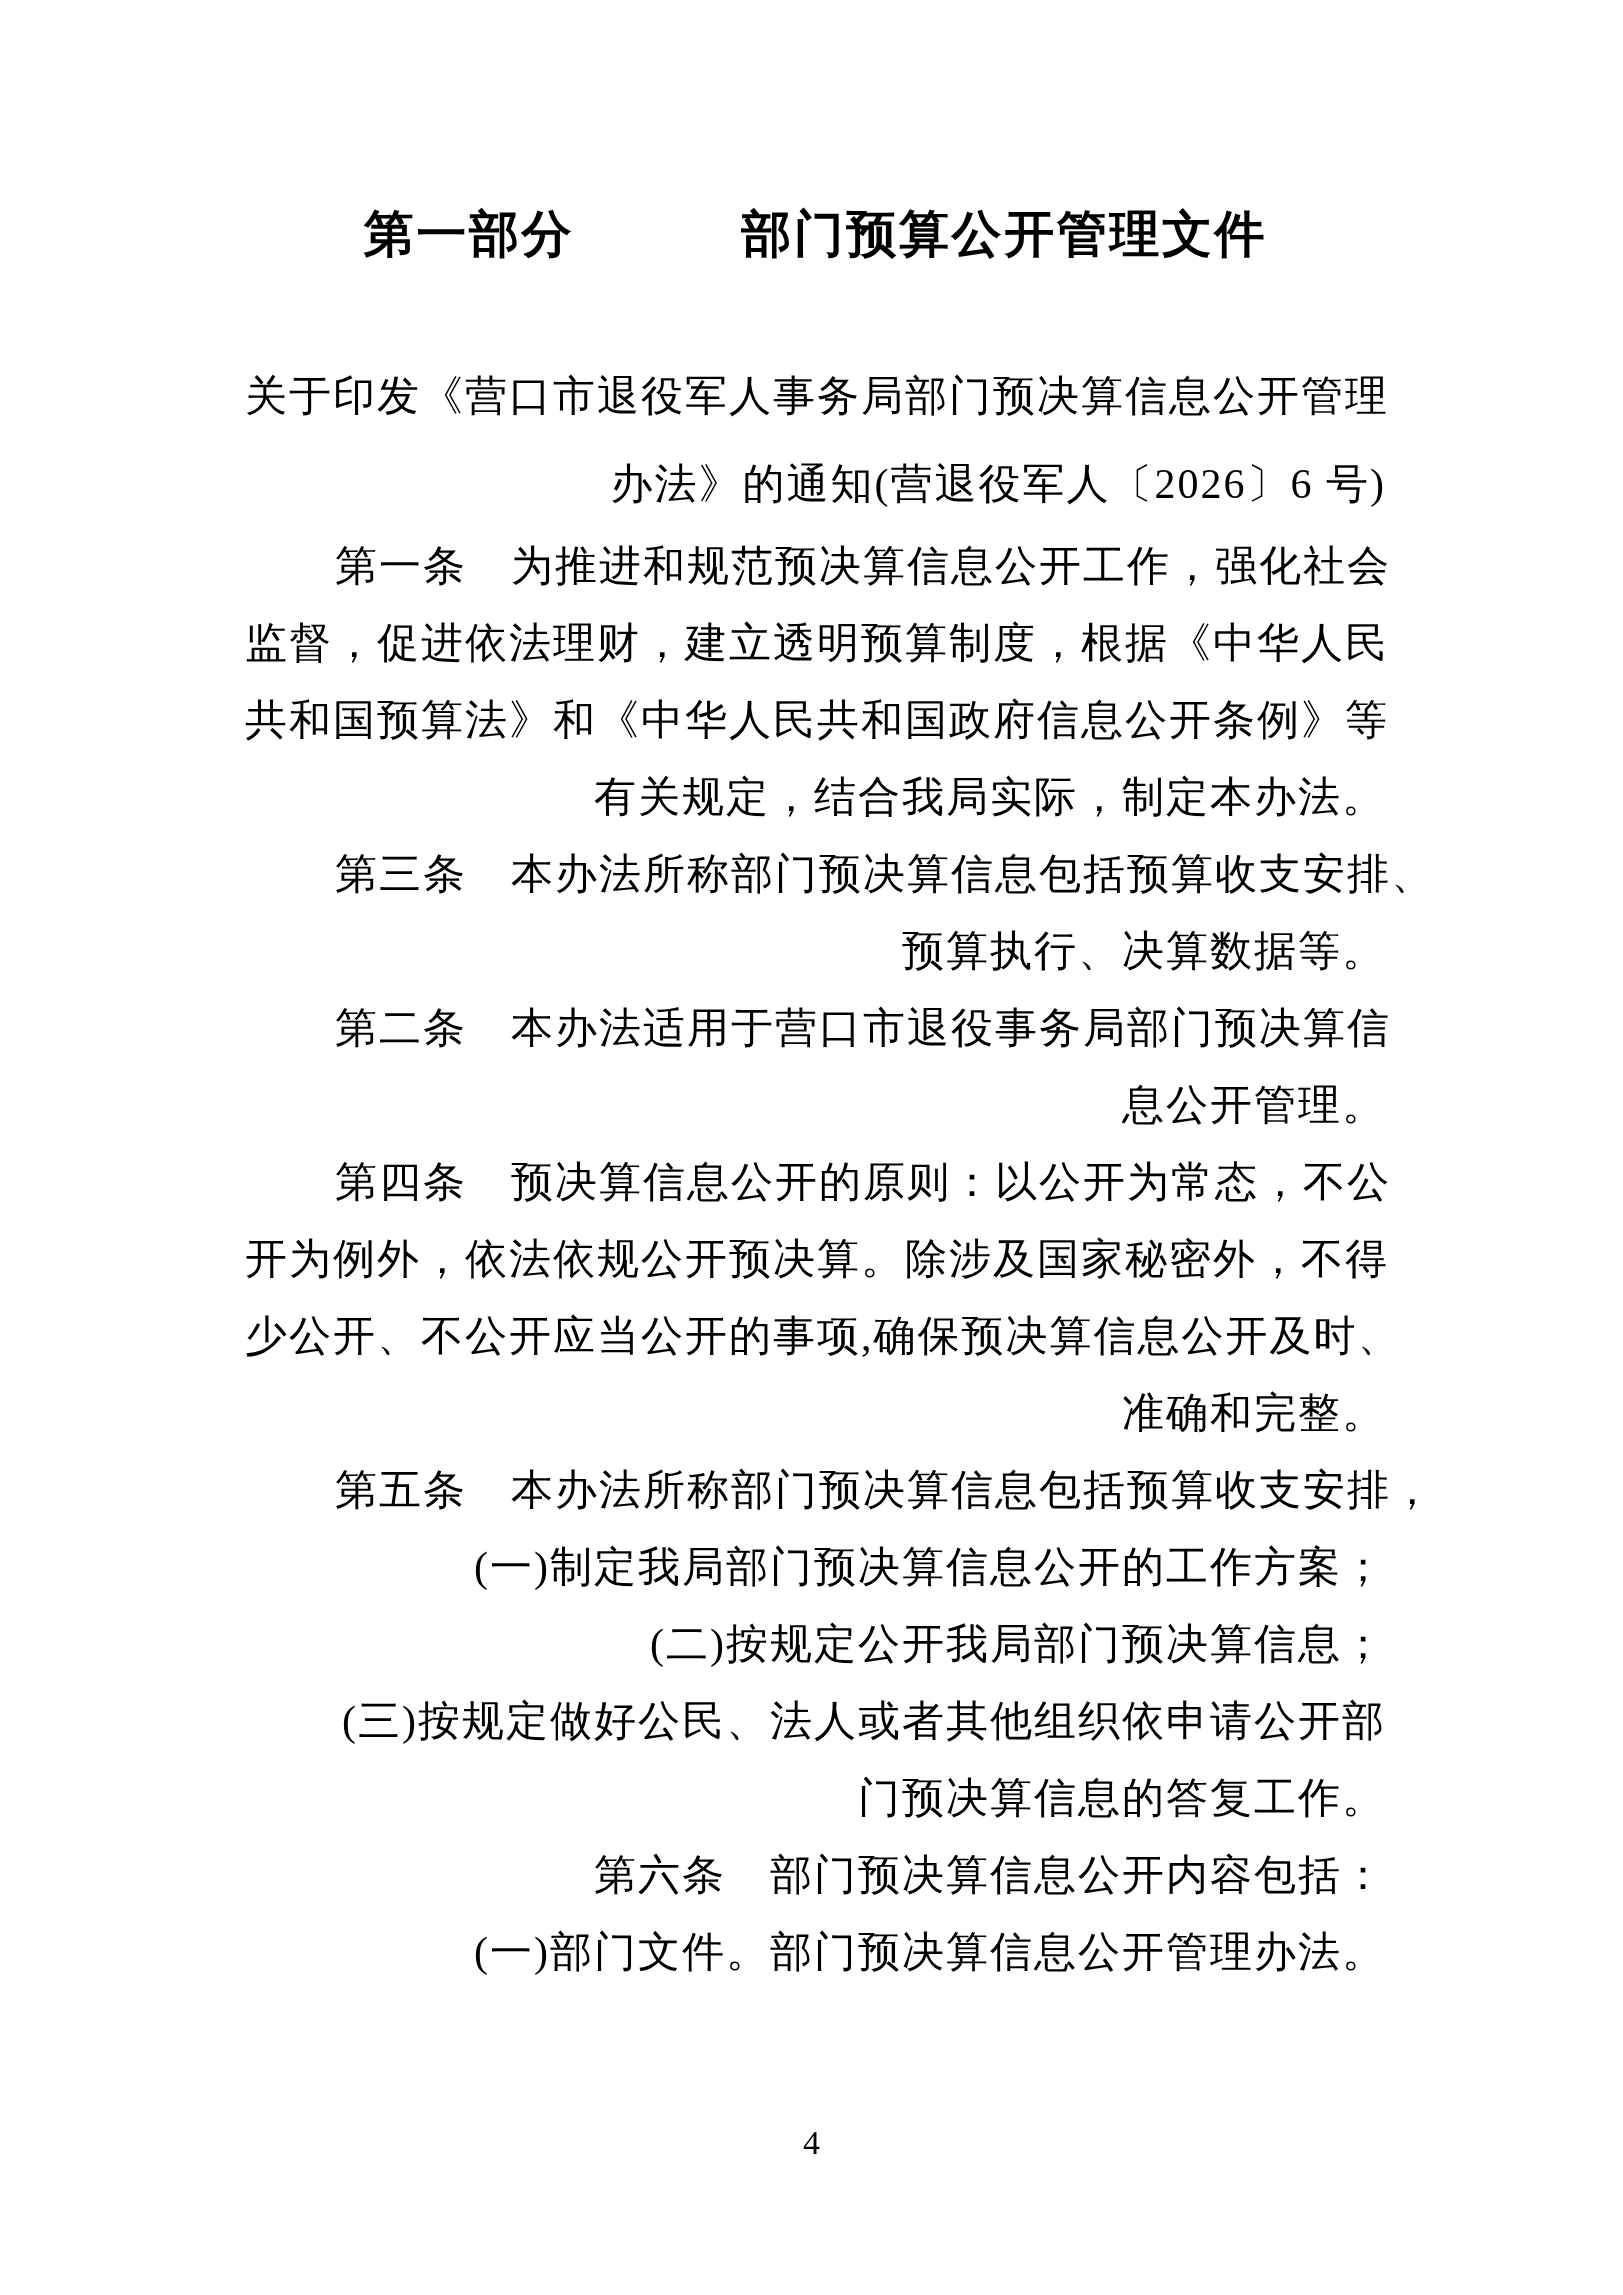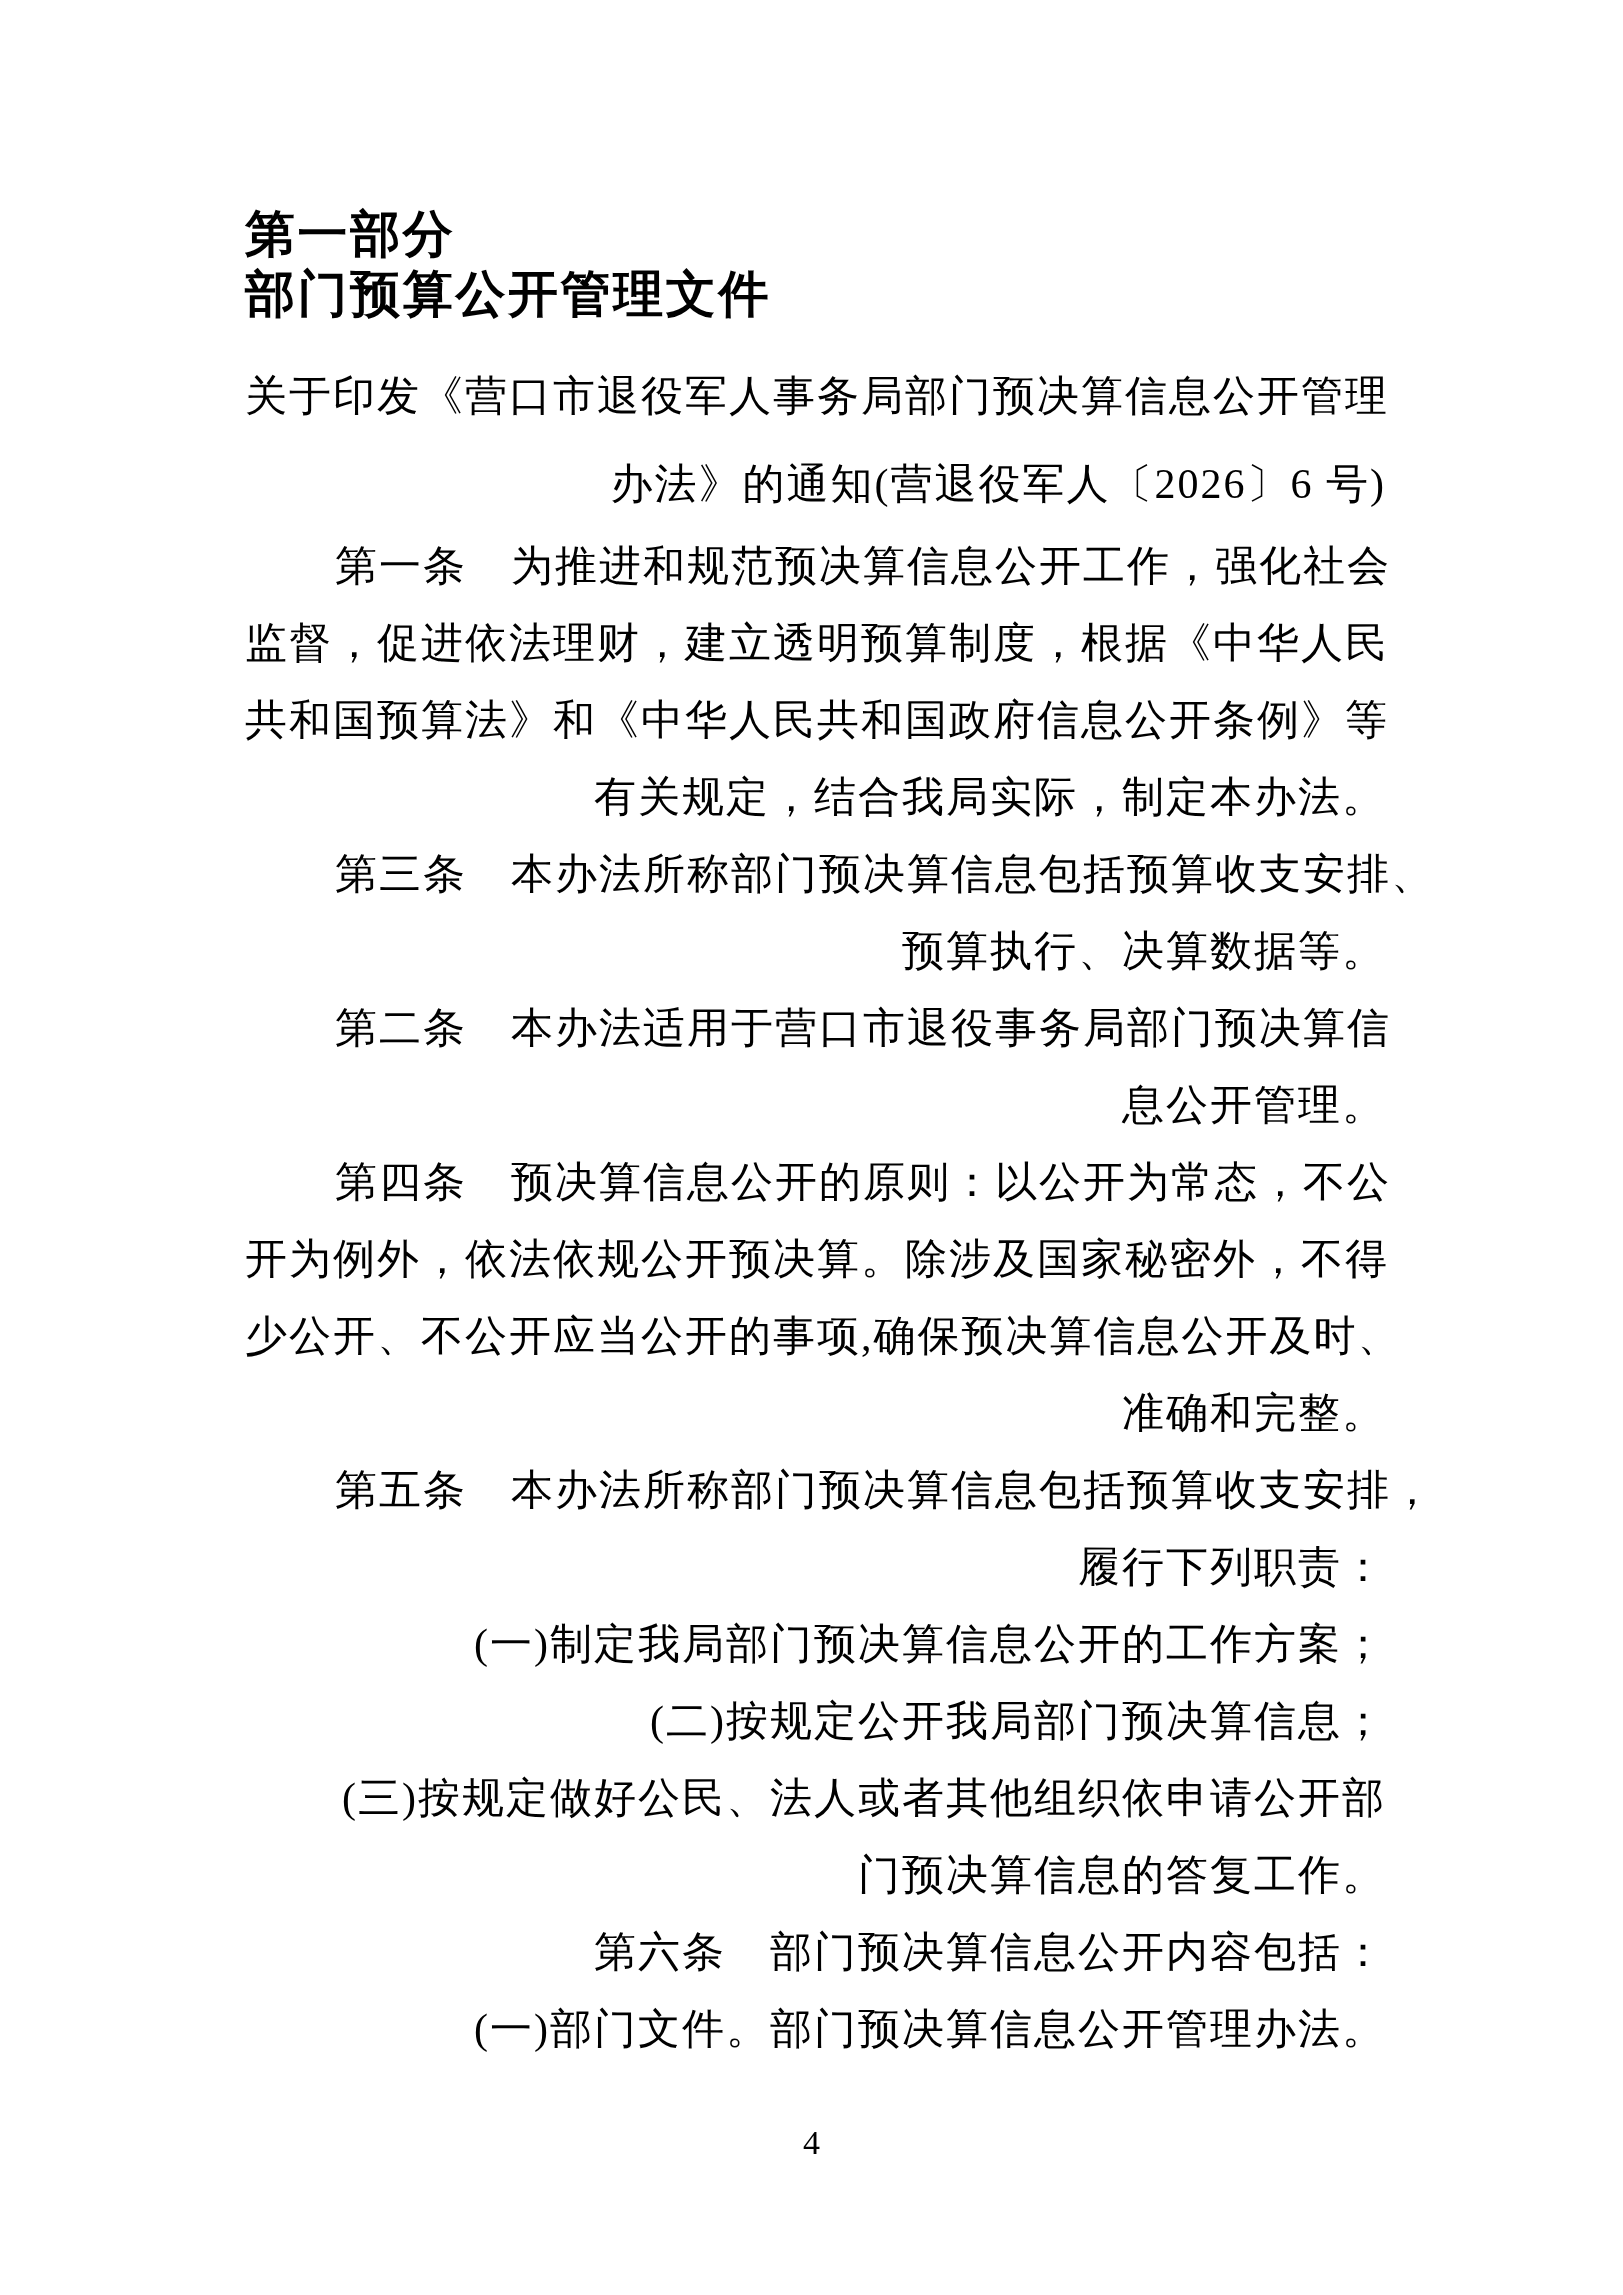--- a/index.html
+++ b/index.html
@@ -22,21 +22,20 @@
     left: 245px;
     width: 1141px;
     display: flex;
     justify-content: center;
     align-items: flex-start;
     font-weight: bold;
     font-size: 50px;
     line-height: 60px;
     letter-spacing: 2.6px;
     white-space: nowrap;
-    flex-direction: column;
   }
   .doc-title .part-label {
     margin-right: 167px;
   }
   .doc-body {
     position: absolute;
     left: 245px;
     top: 352px;
     width: 1141px;
   }
@@ -95,21 +94,20 @@
         <div class="line">息公开管理。</div>
       </div>
       <div class="paragraph">
         <div class="line indent">第四条　预决算信息公开的原则：以公开为常态，不公</div>
         <div class="line">开为例外，依法依规公开预决算。除涉及国家秘密外，不得</div>
         <div class="line">少公开、不公开应当公开的事项,确保预决算信息公开及时、</div>
         <div class="line">准确和完整。</div>
       </div>
       <div class="paragraph">
         <div class="line indent">第五条　本办法所称部门预决算信息包括预算收支安排，</div>
-        <div class="line">履行下列职责：</div>
       </div>
       <div class="paragraph">
         <div class="line indent">(一)制定我局部门预决算信息公开的工作方案；</div>
       </div>
       <div class="paragraph">
         <div class="line indent">(二)按规定公开我局部门预决算信息；</div>
       </div>
       <div class="paragraph">
         <div class="line indent">(三)按规定做好公民、法人或者其他组织依申请公开部</div>
         <div class="line">门预决算信息的答复工作。</div>

